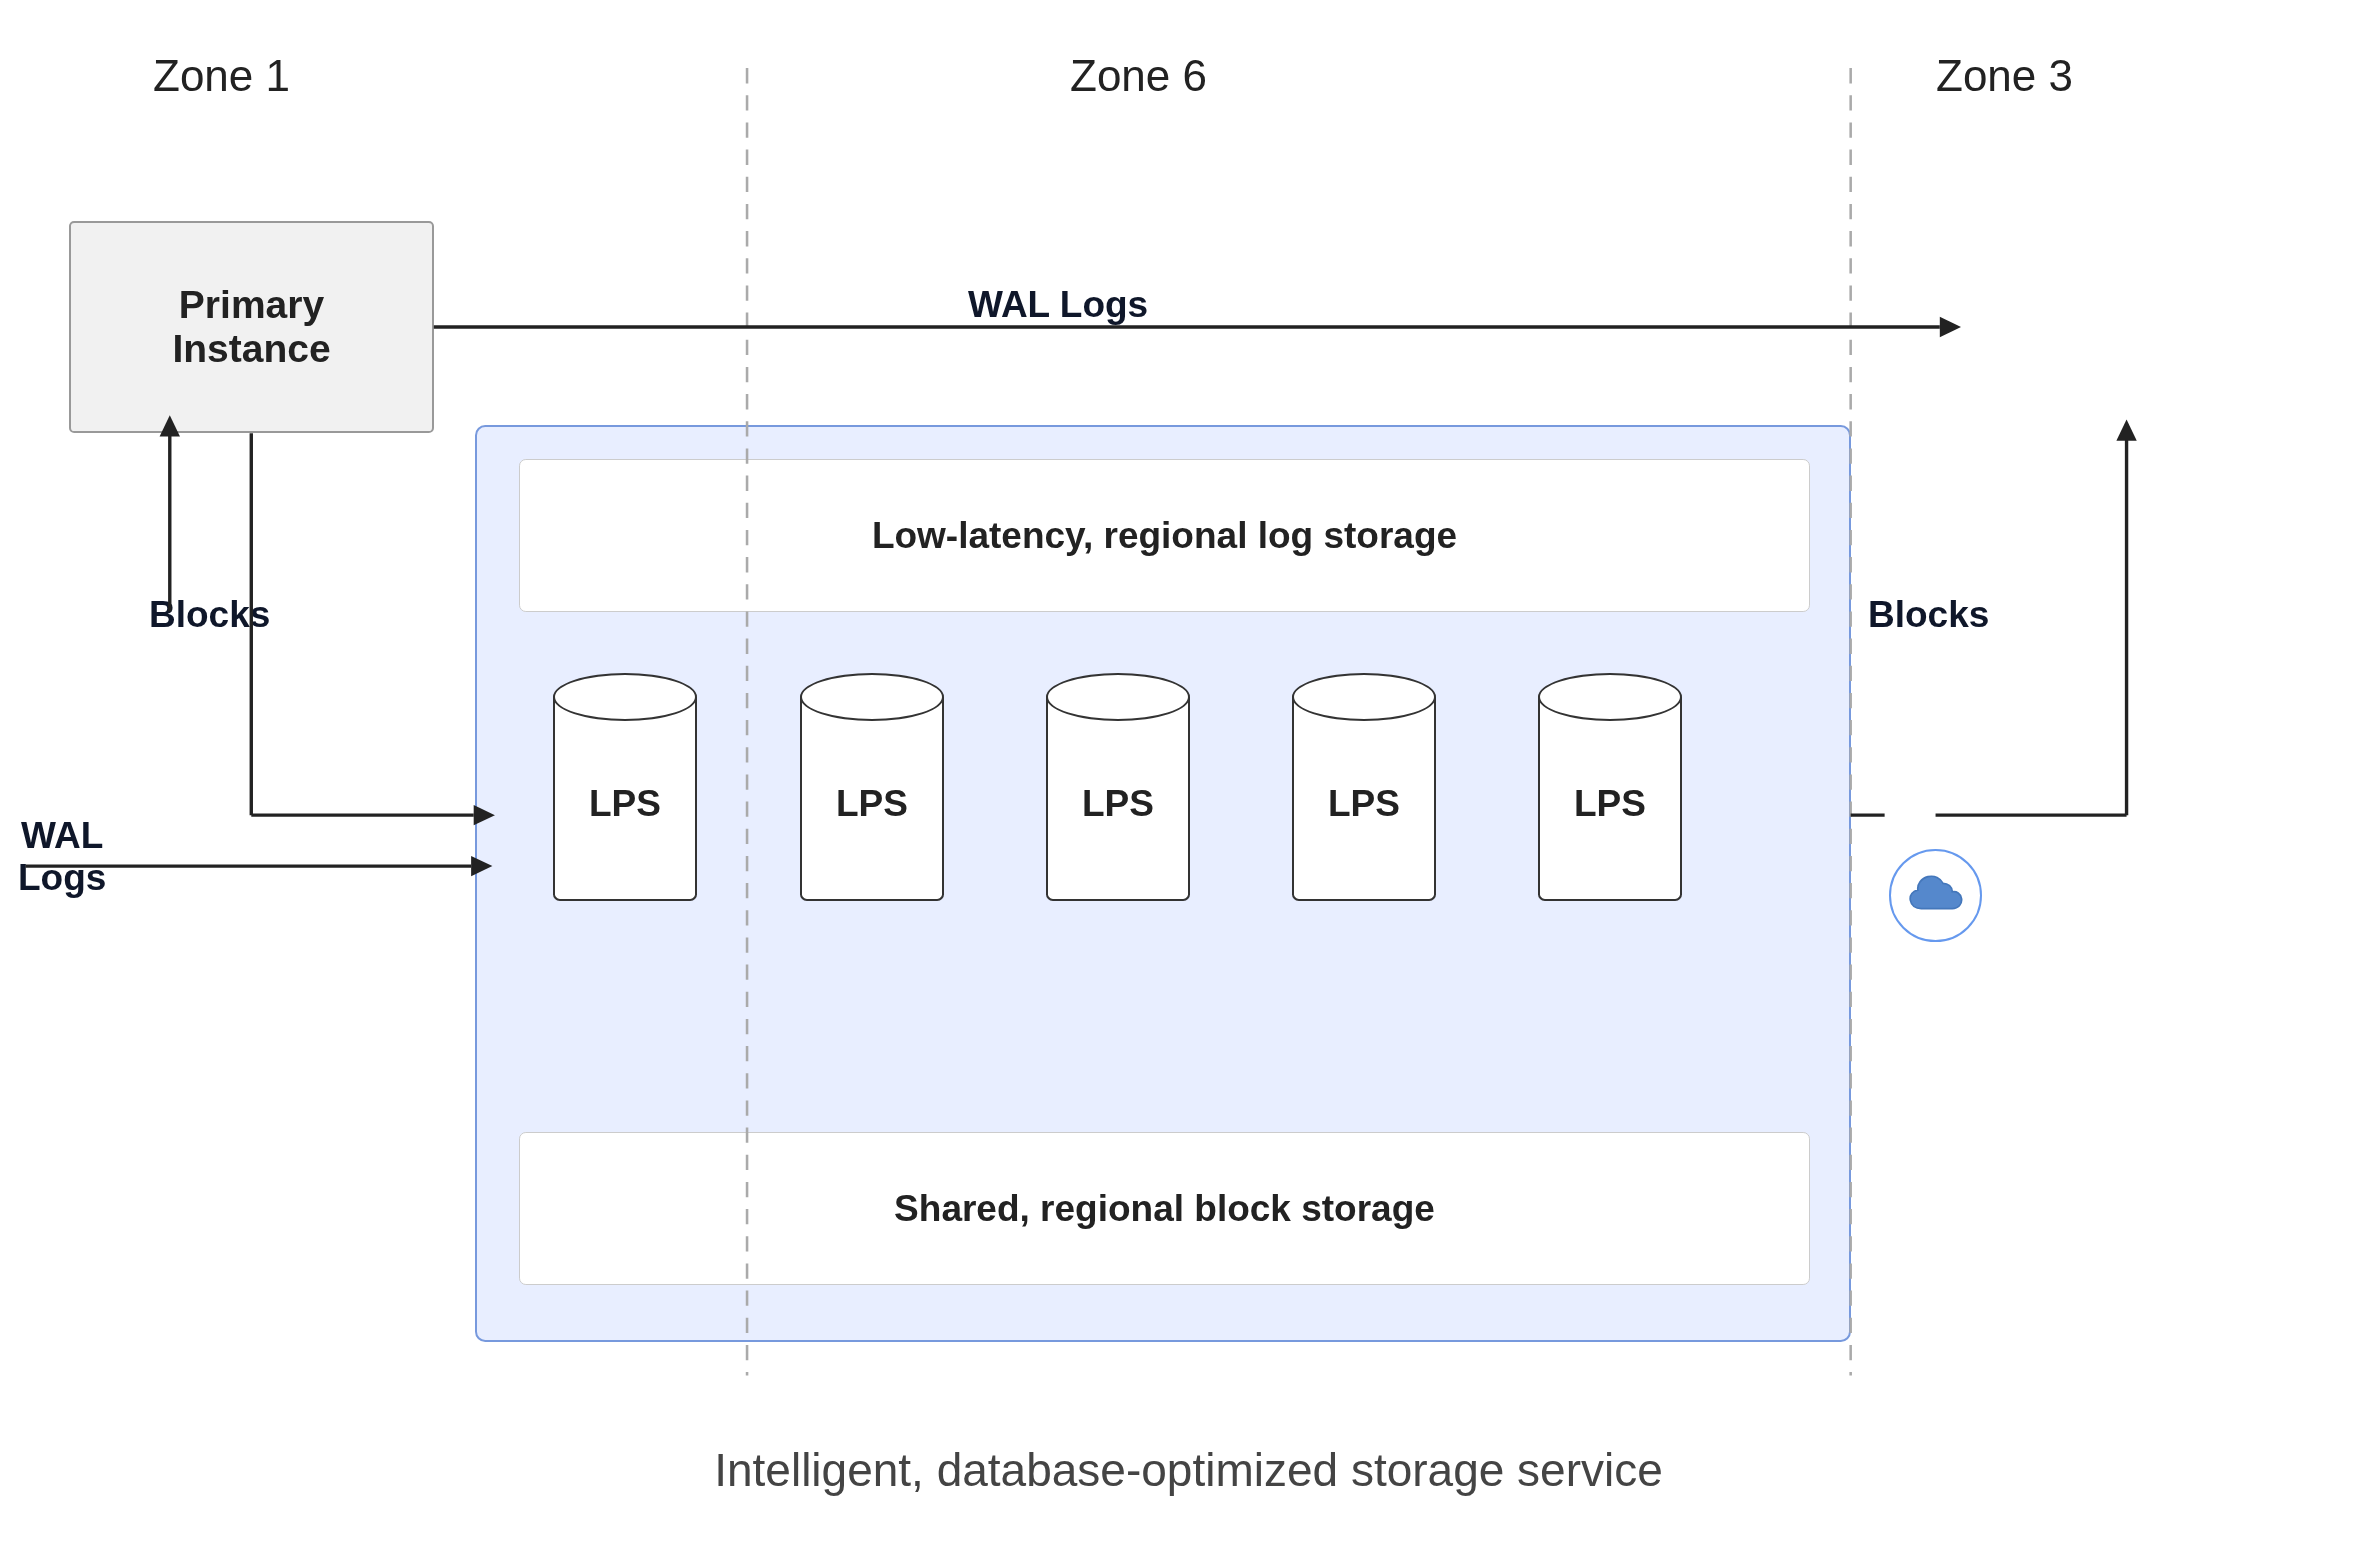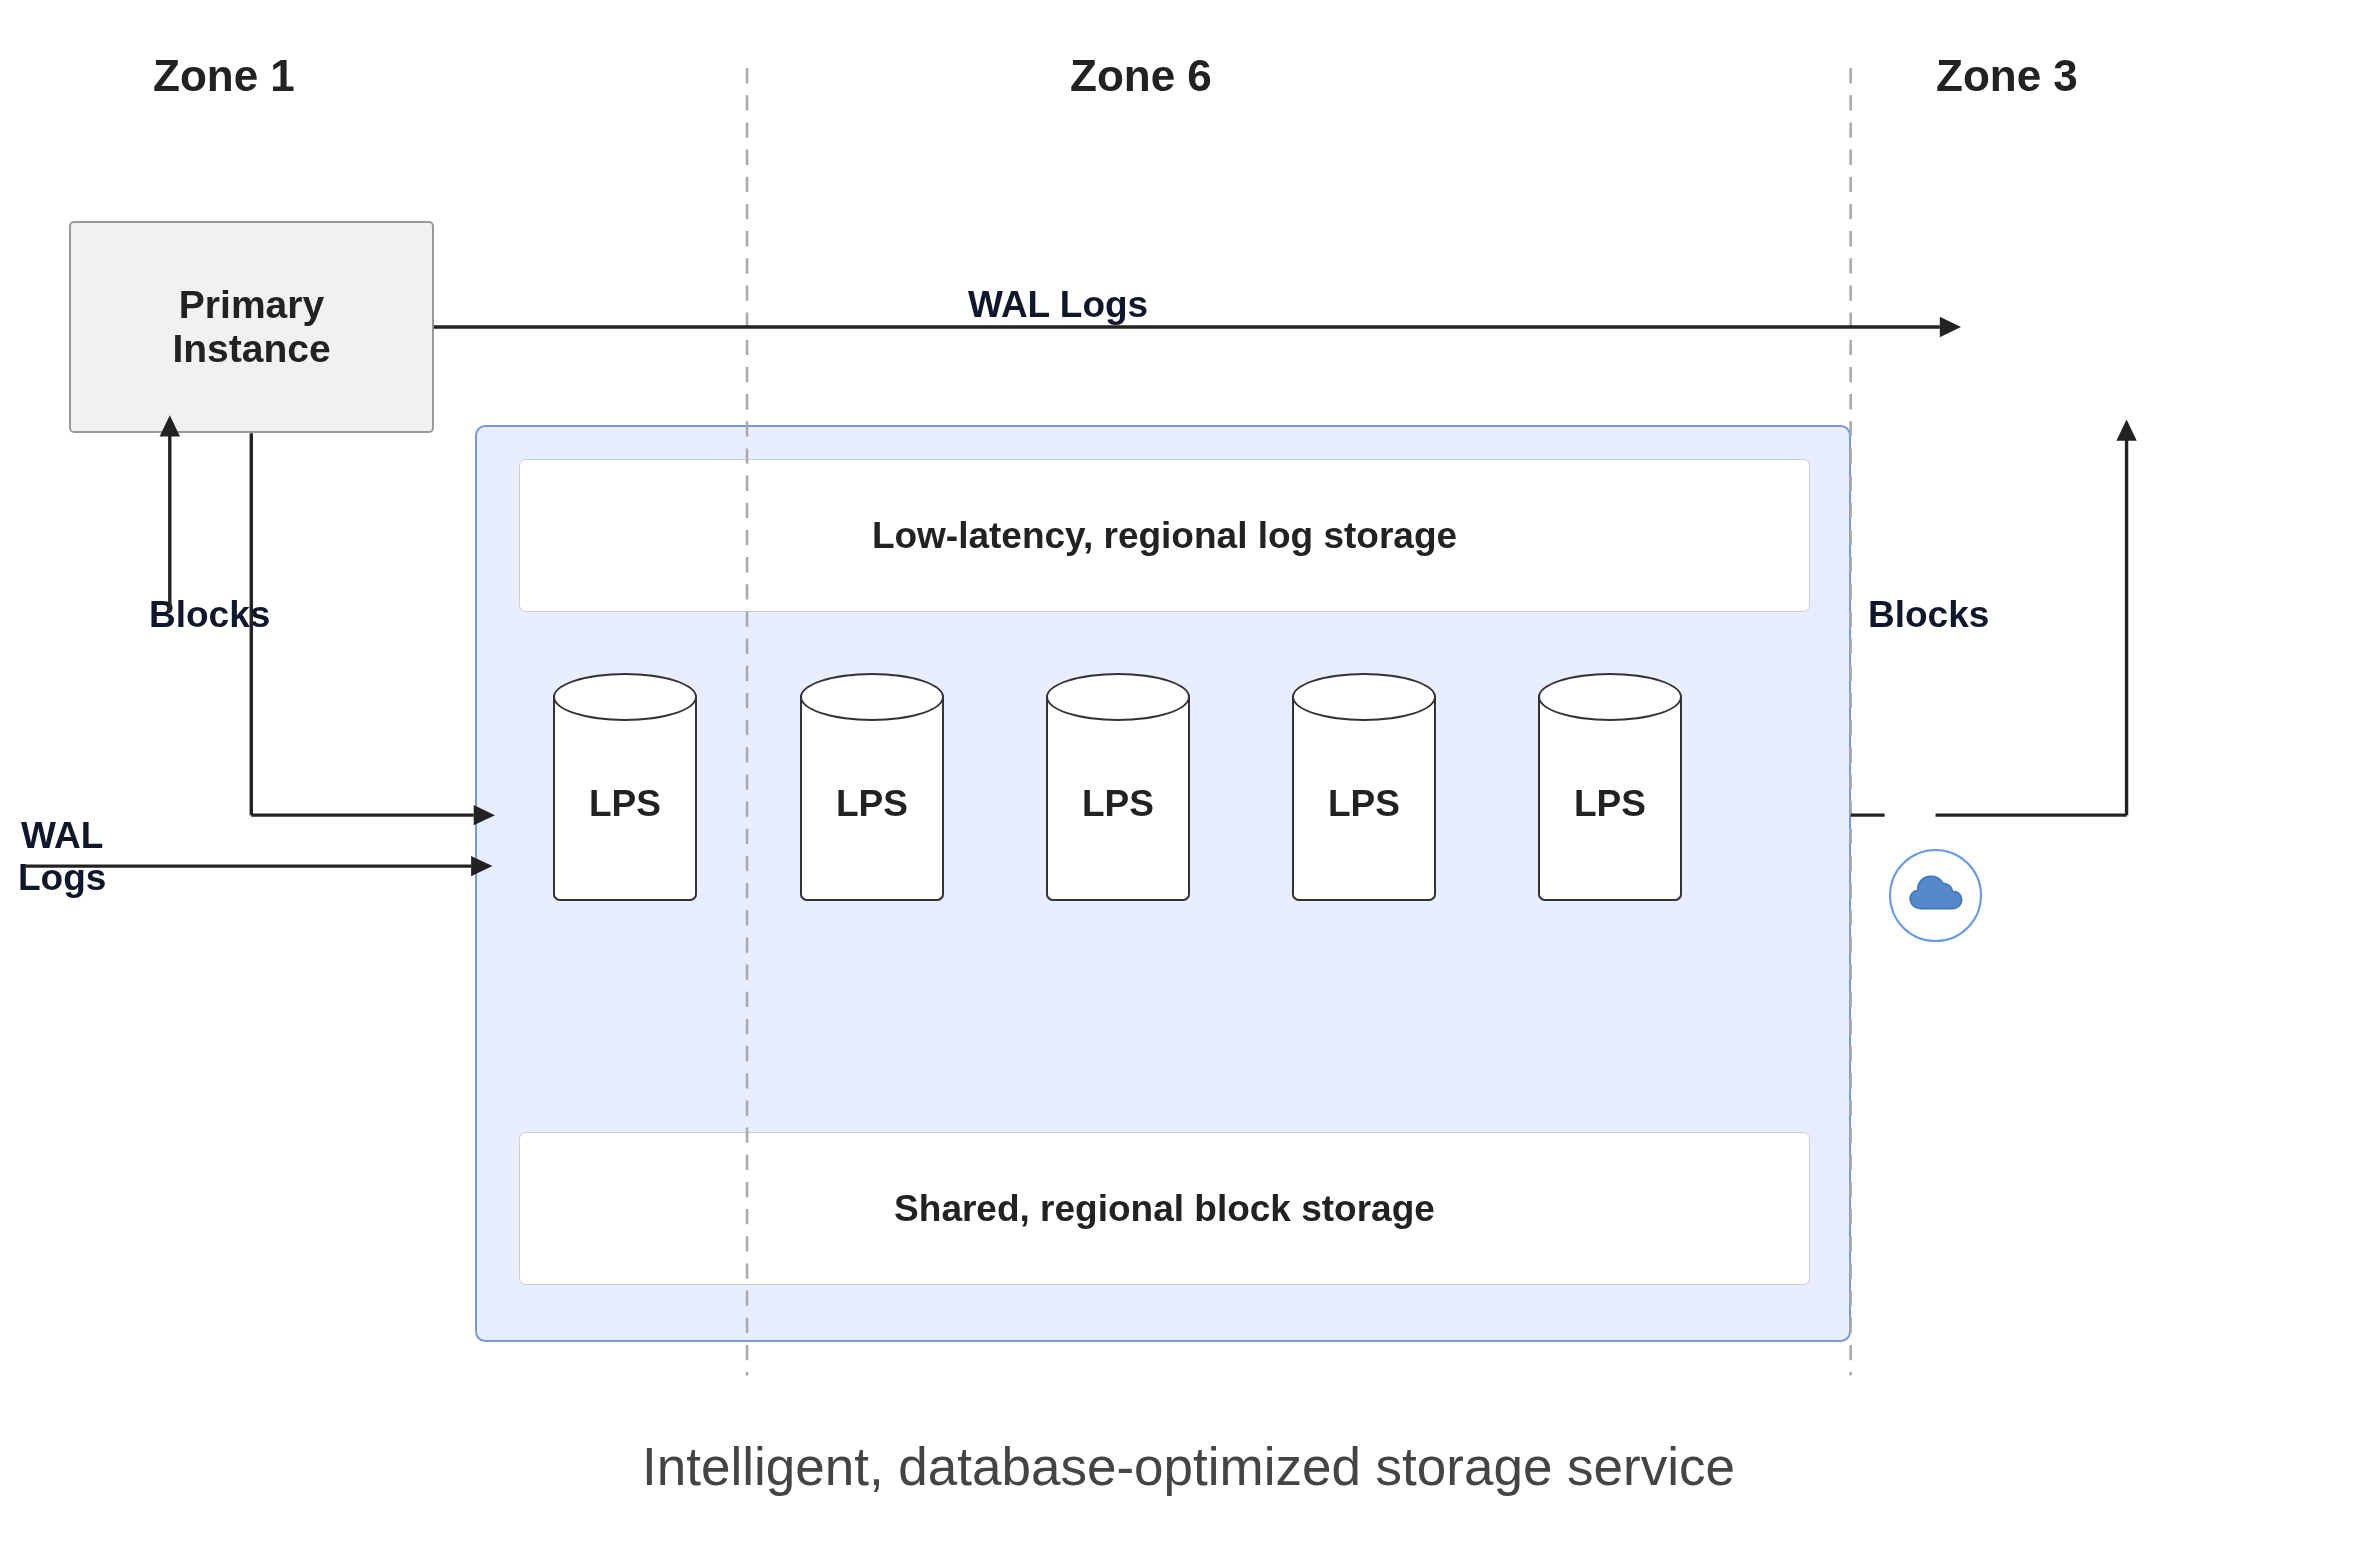--- a/index.html
+++ b/index.html
@@ -15,21 +15,21 @@
       position: absolute;
       top: 0; left: 0;
       width: 2377px;
       height: 1548px;
     }
 
     
     .zone-label {
       position: absolute;
       font-size: 44px;
-      font-weight: 700;
+      font-weight: 400;
       color: #222;
       text-align: center;
     }
 
     
     .instance-box {
       position: absolute;
       background: #f1f1f1;
       border: 2.5px solid #999;
       border-radius: 5.1px;
@@ -136,21 +136,21 @@
       position: absolute;
       font-size: 37px;
       font-weight: 600;
       color: #0f172a;
       text-align: center;
     }
 
     
     .bottom-caption {
       position: absolute;
-      font-size: 53px;
+      font-size: 46px;
       font-weight: 400;
       color: #444;
       text-align: center;
     }
   </style>
 </head>
 <body>
 
 <div class="diagram-container">
 

